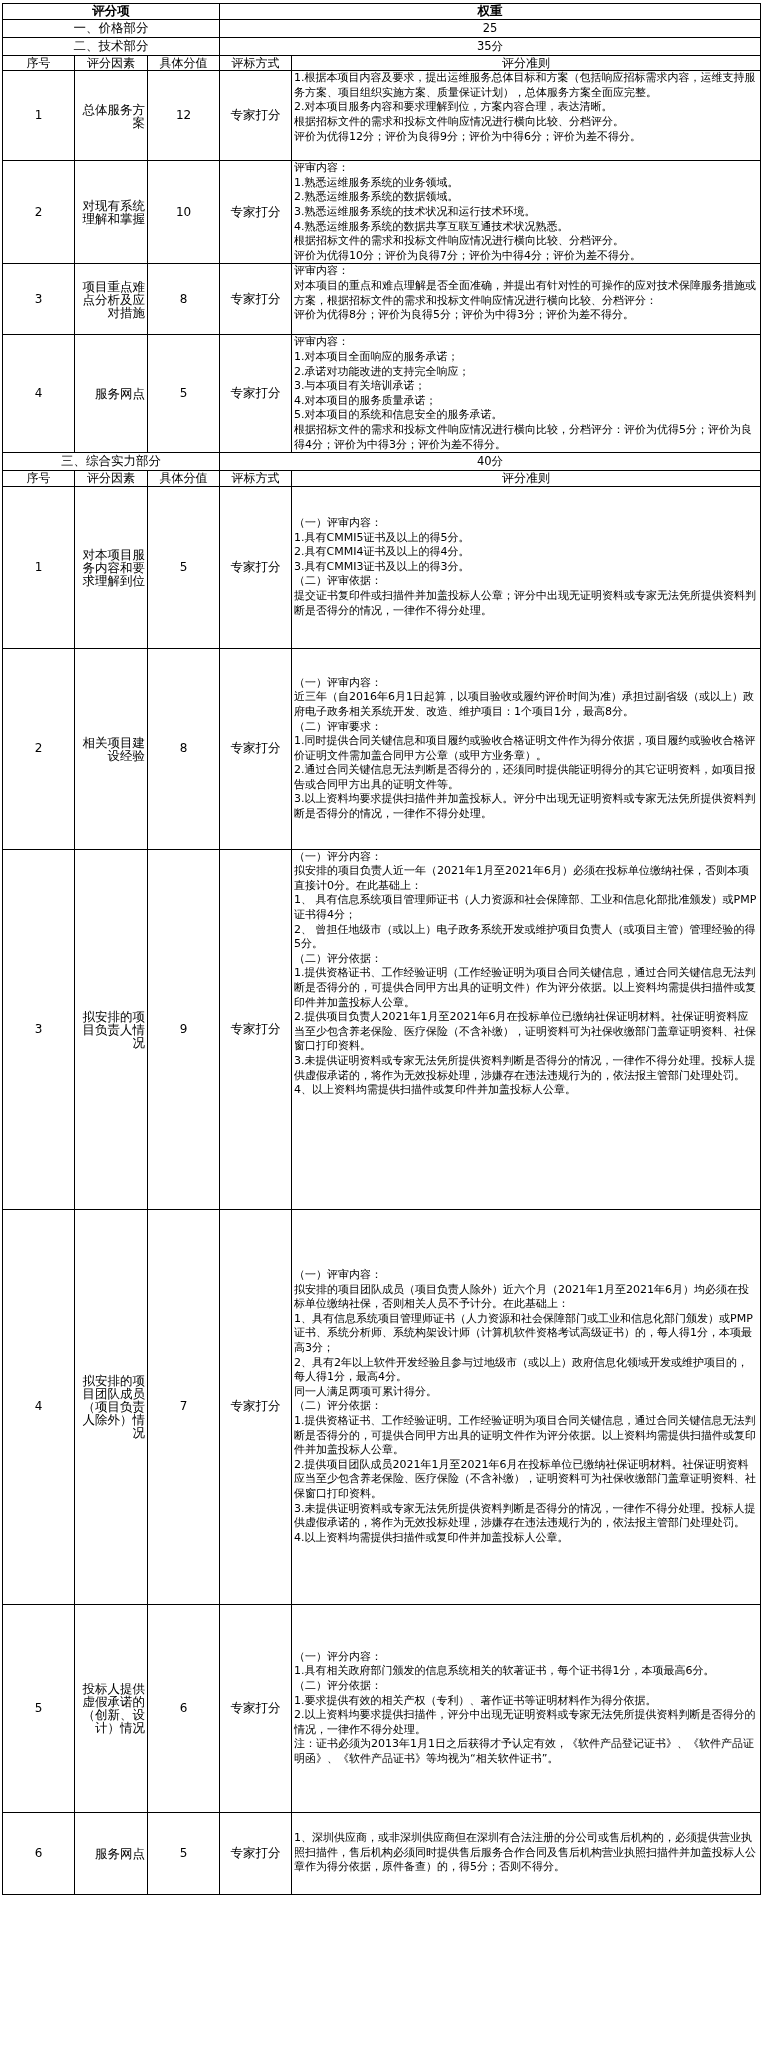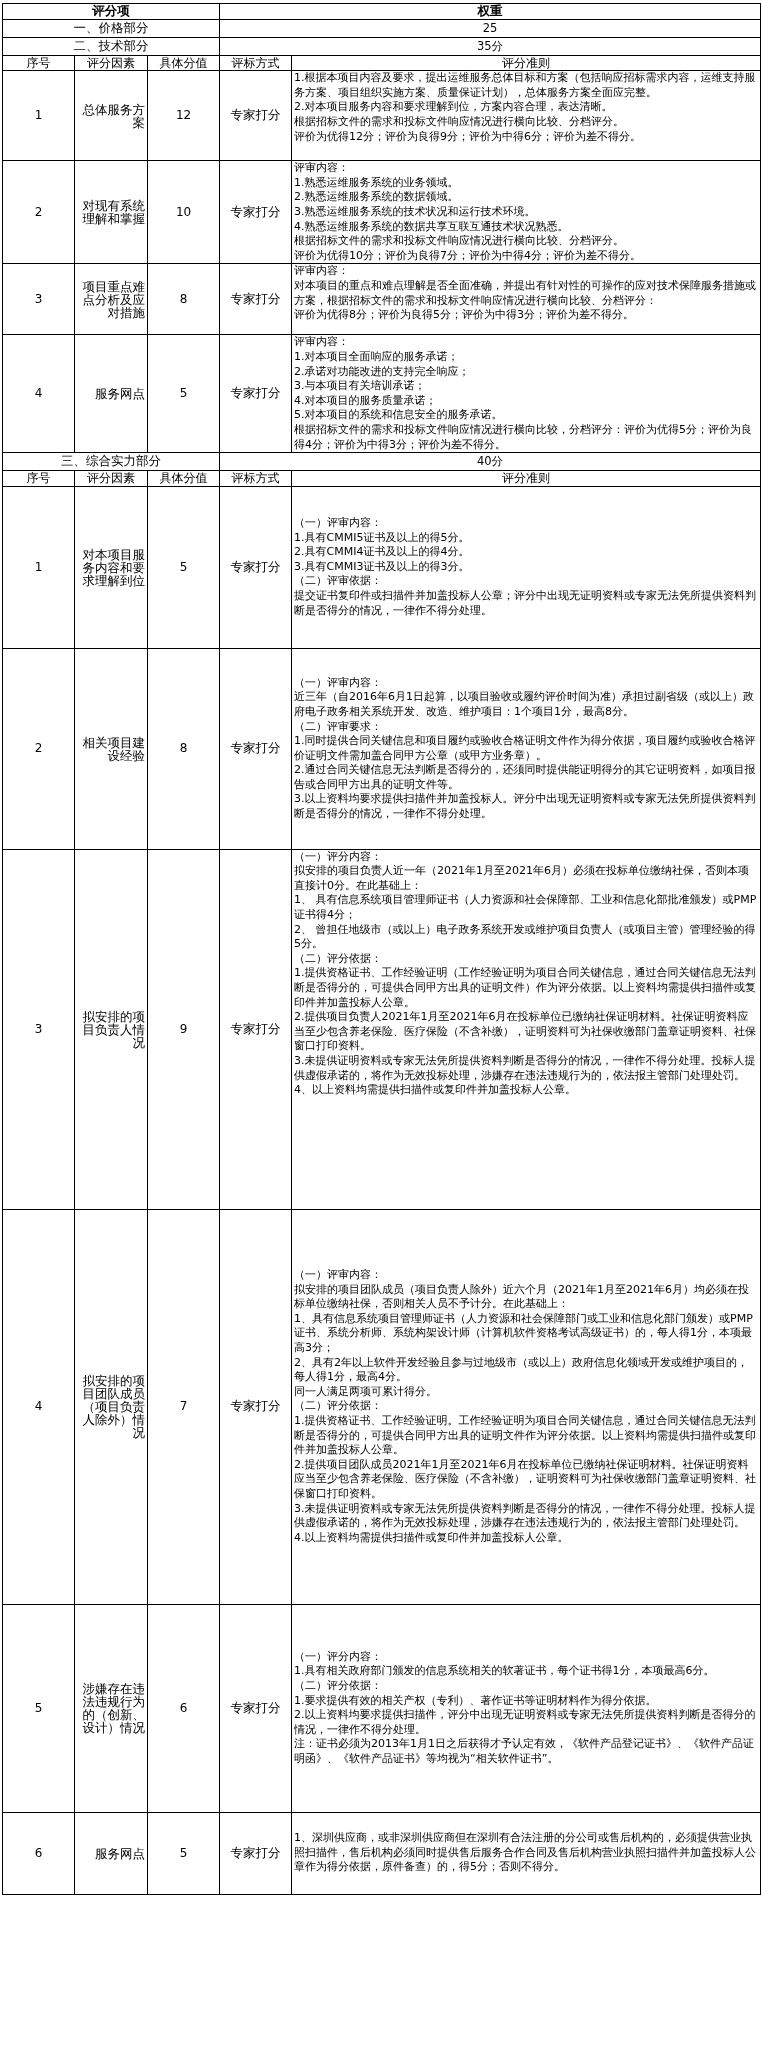--- a/index.html
+++ b/index.html
@@ -162,21 +162,21 @@
 2、具有2年以上软件开发经验且参与过地级市（或以上）政府信息化领域开发或维护项目的，每人得1分，最高4分。
 同一人满足两项可累计得分。
 （二）评分依据：
 1.提供资格证书、工作经验证明。工作经验证明为项目合同关键信息，通过合同关键信息无法判断是否得分的，可提供合同甲方出具的证明文件作为评分依据。以上资料均需提供扫描件或复印件并加盖投标人公章。
 2.提供项目团队成员2021年1月至2021年6月在投标单位已缴纳社保证明材料。社保证明资料应当至少包含养老保险、医疗保险（不含补缴），证明资料可为社保收缴部门盖章证明资料、社保窗口打印资料。
 3.未提供证明资料或专家无法凭所提供资料判断是否得分的情况，一律作不得分处理。投标人提供虚假承诺的，将作为无效投标处理，涉嫌存在违法违规行为的，依法报主管部门处理处罚。
 4.以上资料均需提供扫描件或复印件并加盖投标人公章。</td>
     </tr>
     <tr style="height:208px">
       <td class="num">5</td>
-      <td class="factor">涉嫌存在违法违规行为的（创新、设计）情况</td>
+      <td class="factor">投标人提供虚假承诺的（创新、设计）情况</td>
       <td class="num">6</td>
       <td class="method">专家打分</td>
       <td class="crit">（一）评分内容：
 1.具有相关政府部门颁发的信息系统相关的软著证书，每个证书得1分，本项最高6分。
 （二）评分依据：
 1.要求提供有效的相关产权（专利）、著作证书等证明材料作为得分依据。
 2.以上资料均要求提供扫描件，评分中出现无证明资料或专家无法凭所提供资料判断是否得分的情况，一律作不得分处理。
 注：证书必须为2013年1月1日之后获得才予认定有效，《软件产品登记证书》、《软件产品证明函》、《软件产品证书》等均视为“相关软件证书”。</td>
     </tr>
     <tr style="height:82px">

